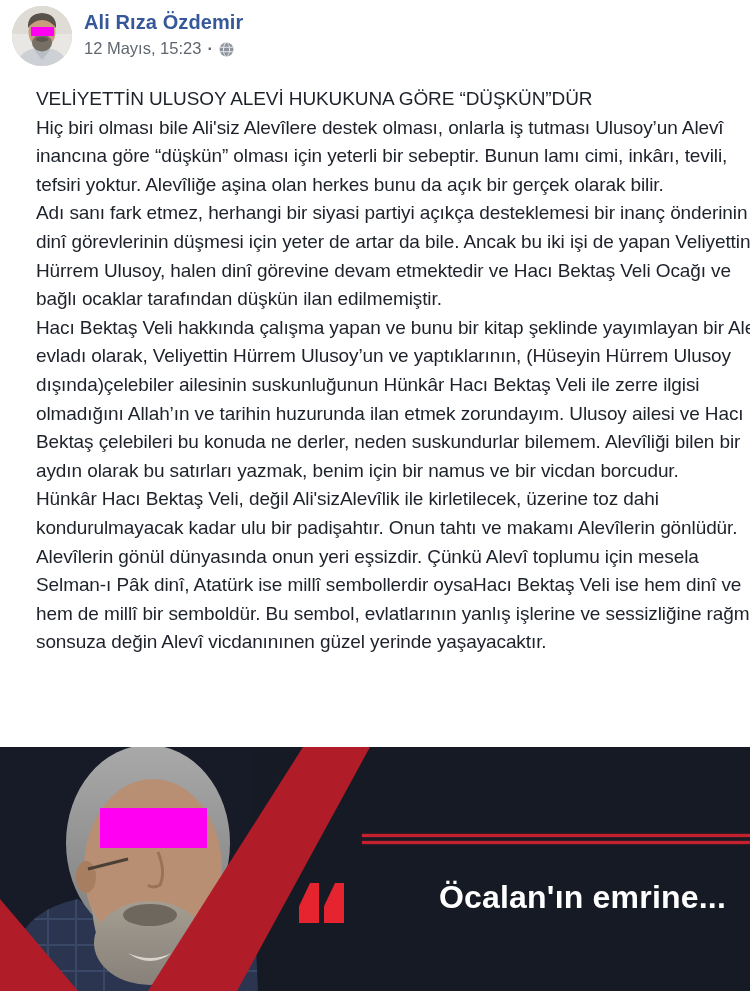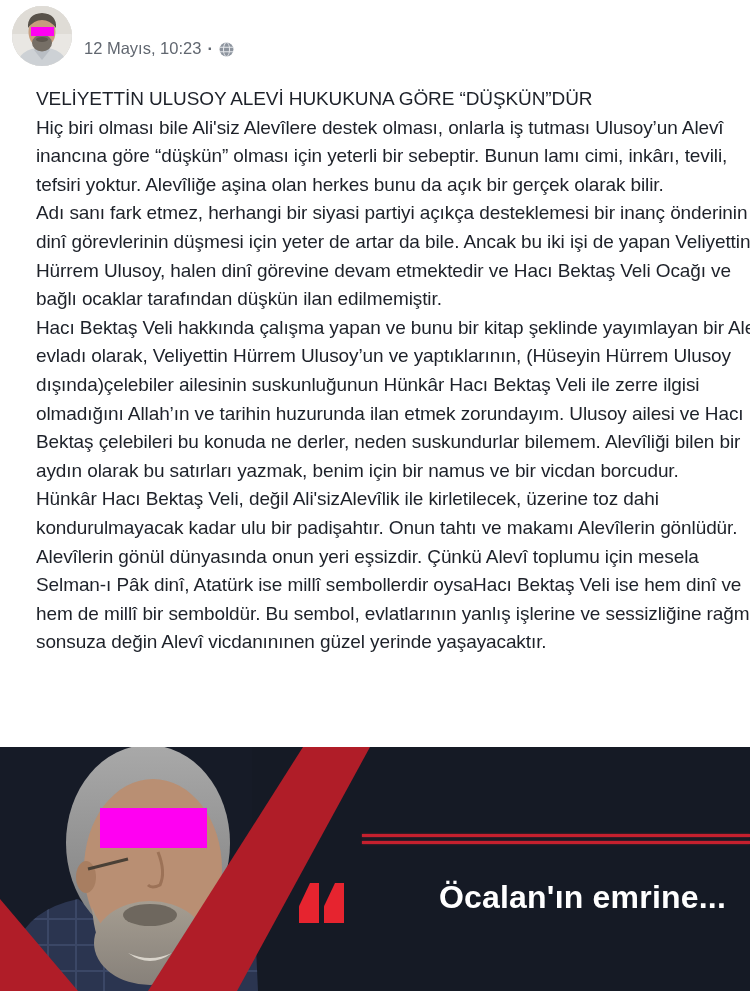--- a/index.html
+++ b/index.html
@@ -91,23 +91,24 @@
       <path d="M4,60 Q7,43 30,41 Q53,43 56,60 Z" fill="#cdd1d5"></path>
       <path d="M22,44 L30,41 L38,44 L30,54 Z" fill="#b9bec4"></path>
       <ellipse cx="30" cy="26" rx="13.5" ry="16" fill="#c79d7e"></ellipse>
       <path d="M16,22 Q15,8 30,7 Q45,8 44,22 Q38,14 30,14 Q22,14 16,22 Z" fill="#58524a"></path>
       <ellipse cx="30" cy="37" rx="10" ry="8.5" fill="#766f66"></ellipse>
       <ellipse cx="30" cy="33.5" rx="6" ry="2.5" fill="#5d564e"></ellipse>
       <rect x="19" y="21" width="23" height="9" fill="#ff00f2"></rect>
     </svg>
   </div>
 
+  <div class="author">Ali Rıza Özdemir</div>
 
   <div class="meta">
-    <span>12 Mayıs, 10:23</span>
+    <span>12 Mayıs, 15:23</span>
     <span class="dot">·</span>
     <svg class="globe" viewBox="0 0 16 16">
       <circle cx="8" cy="8" r="7.4" fill="#8d949e"></circle>
       <ellipse cx="8" cy="8" rx="3.2" ry="7.4" fill="none" stroke="#e4e6ea" stroke-width="1.1"></ellipse>
       <line x1="0.8" y1="5.6" x2="15.2" y2="5.6" stroke="#e4e6ea" stroke-width="1.1"></line>
       <line x1="0.8" y1="10.4" x2="15.2" y2="10.4" stroke="#e4e6ea" stroke-width="1.1"></line>
     </svg>
   </div>
 
   <div class="body">

